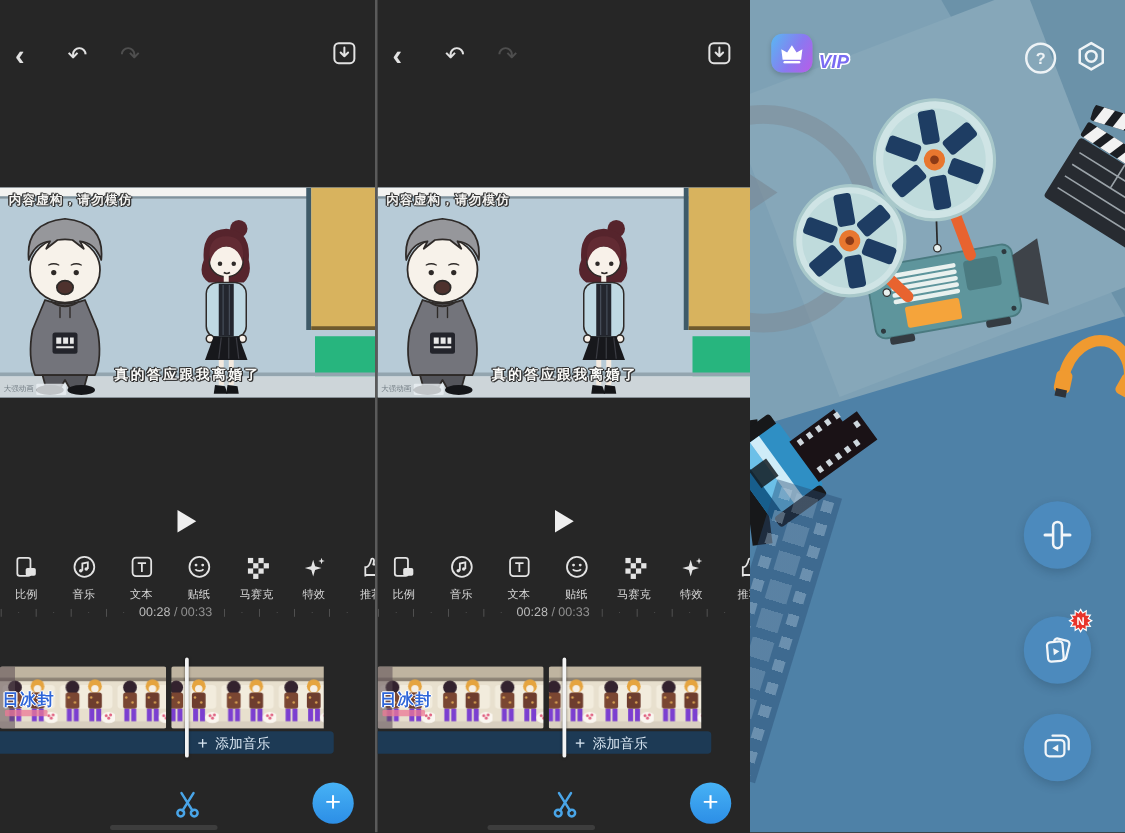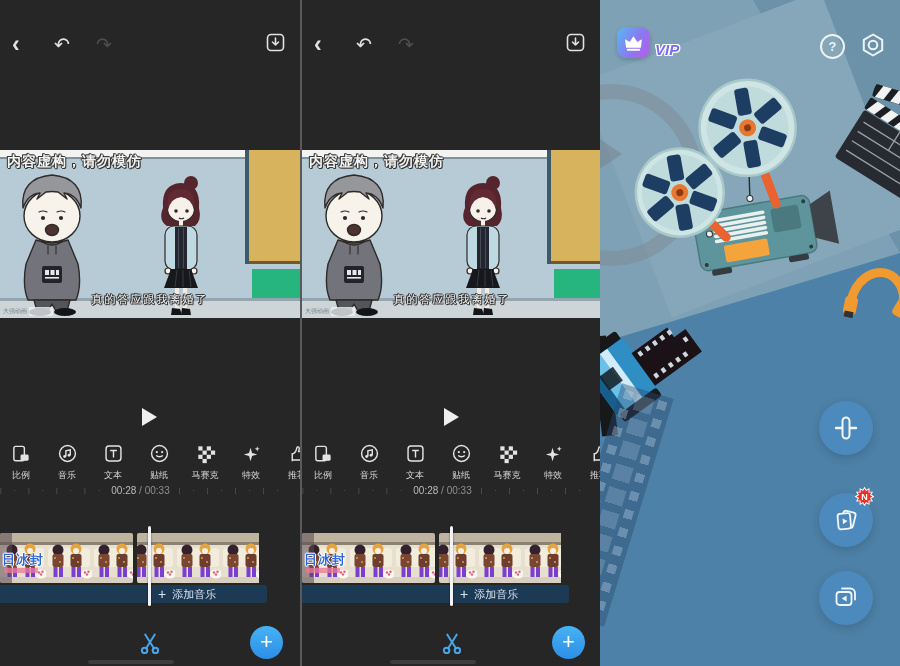--- a/index.html
+++ b/index.html
@@ -20,23 +20,23 @@
 
   
   .vframe{position:absolute;top:150px;left:0;width:300px;height:168px;background:#B7CBD7;overflow:hidden}
   .vtop{position:absolute;top:0;left:0;width:249px;height:7px;background:#F3F3F1;border-bottom:2px solid #7F929D}
   .vdoorline{position:absolute;left:245px;top:0;width:4px;height:114px;background:#3E5A68}
   .vyellow{position:absolute;left:249px;top:0;width:51px;height:111px;background:#D8B35E;border-bottom:3px solid #6E5A2E}
   .vgreen{position:absolute;left:252px;top:119px;width:48px;height:37px;background:#27B57E}
   .vbase{position:absolute;left:0;top:148px;width:300px;height:3px;background:#93A5AF}
   .vfloor{position:absolute;left:0;top:151px;width:300px;height:17px;background:#CDD5D9}
   .vchar{position:absolute}
-  .disclaimer{position:absolute;top:3px;left:7px;font-size:14px;font-weight:bold;color:#F4F4F2;letter-spacing:1px;
+  .disclaimer{position:absolute;top:3px;left:7px;font-size:10px;font-weight:bold;color:#F4F4F2;letter-spacing:1px;
      text-shadow:-1px 0 #383838,1px 0 #383838,0 -1px #383838,0 1px #383838,1px 1px #383838,-1px -1px #383838}
-  .subtitle{position:absolute;bottom:11px;left:0;width:100%;text-align:center;font-size:11px;font-weight:normal;color:#FBFBF9;letter-spacing:2px;
+  .subtitle{position:absolute;bottom:11px;left:0;width:100%;text-align:center;font-size:11px;font-weight:bold;color:#FBFBF9;letter-spacing:2px;
      text-shadow:-1px 0 #333,1px 0 #333,0 -1px #333,0 1px #333,1px 1px #333,-1px -1px #333}
   .watermark{position:absolute;left:3px;bottom:2px;display:flex;align-items:center;gap:2px;font-size:6px;color:rgba(110,120,128,.95)}
   .wmchip{width:24px;height:9px;background:rgba(235,240,244,.8);border-radius:1px}
 
   
   .playbtn{position:absolute;left:142px;top:408px;width:0;height:0;cursor:pointer;
      border-left:15px solid #EFEFEF;border-top:9.5px solid transparent;border-bottom:9.5px solid transparent}
   .toolbar{position:absolute;top:440px;left:-2px;width:322px;display:flex}
   .tool{width:46px;display:flex;flex-direction:column;align-items:center;gap:5px;padding-top:3px;cursor:pointer}
   .tool svg{width:21px;height:21px}

